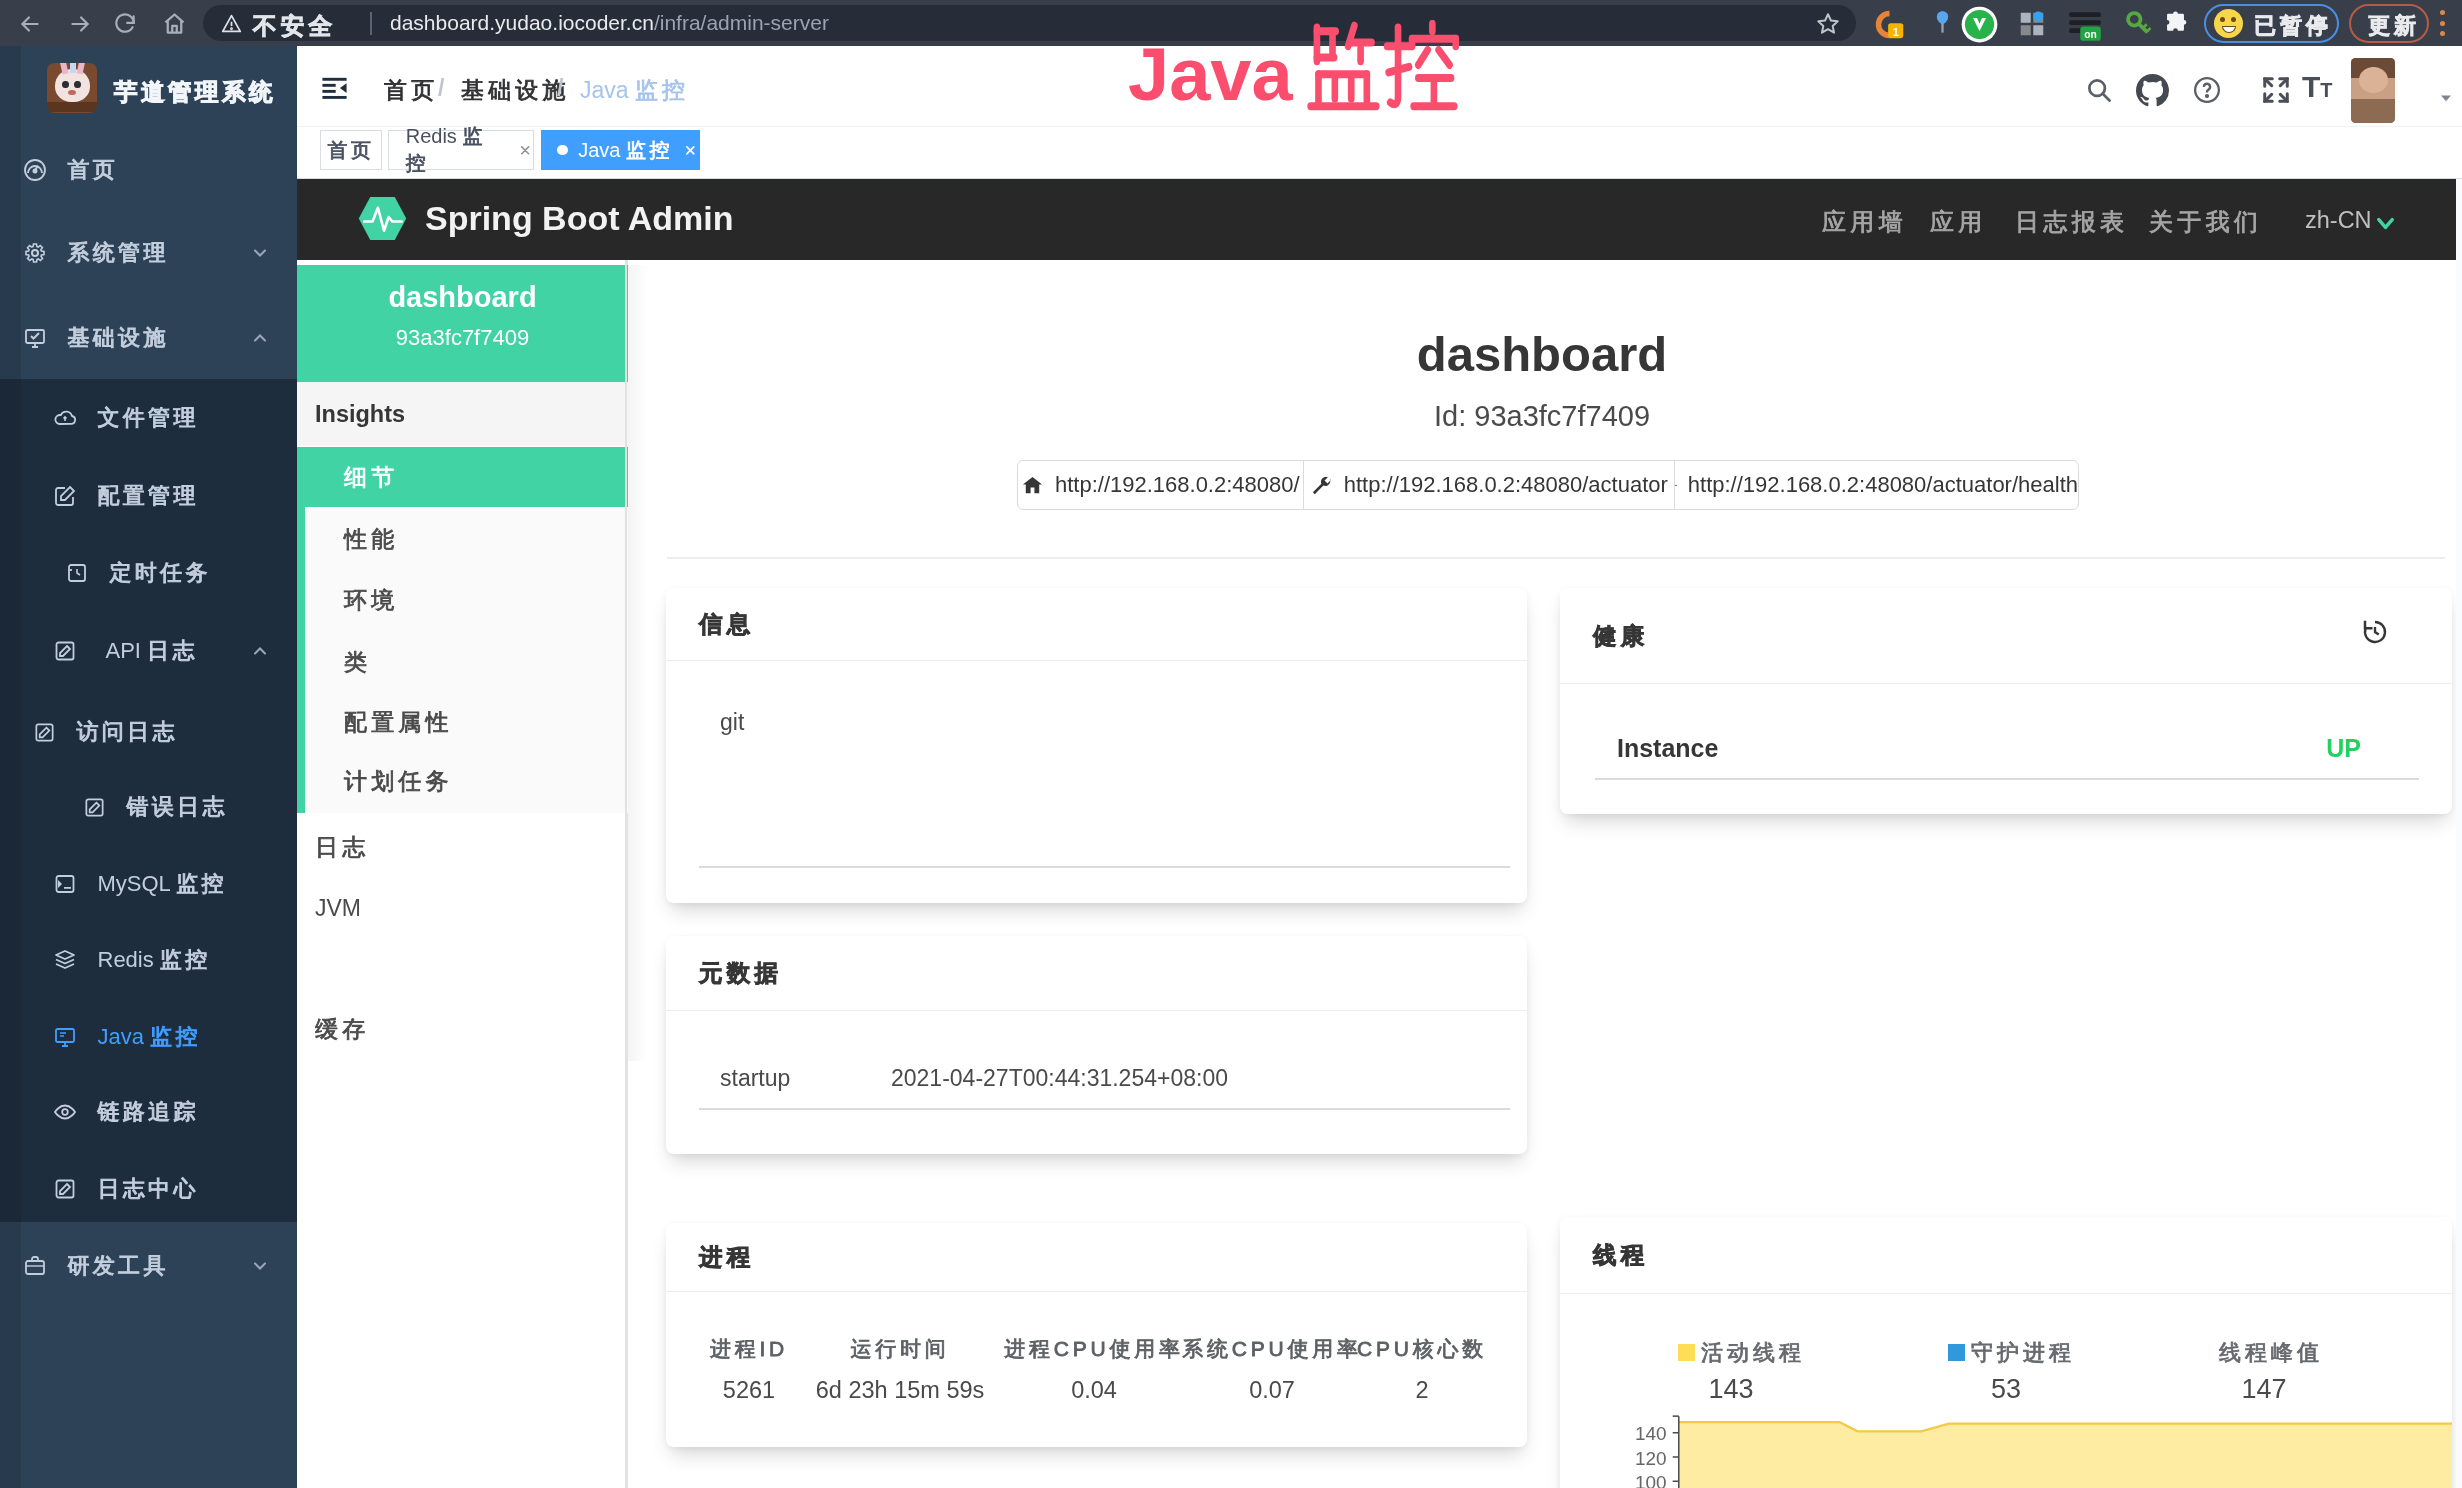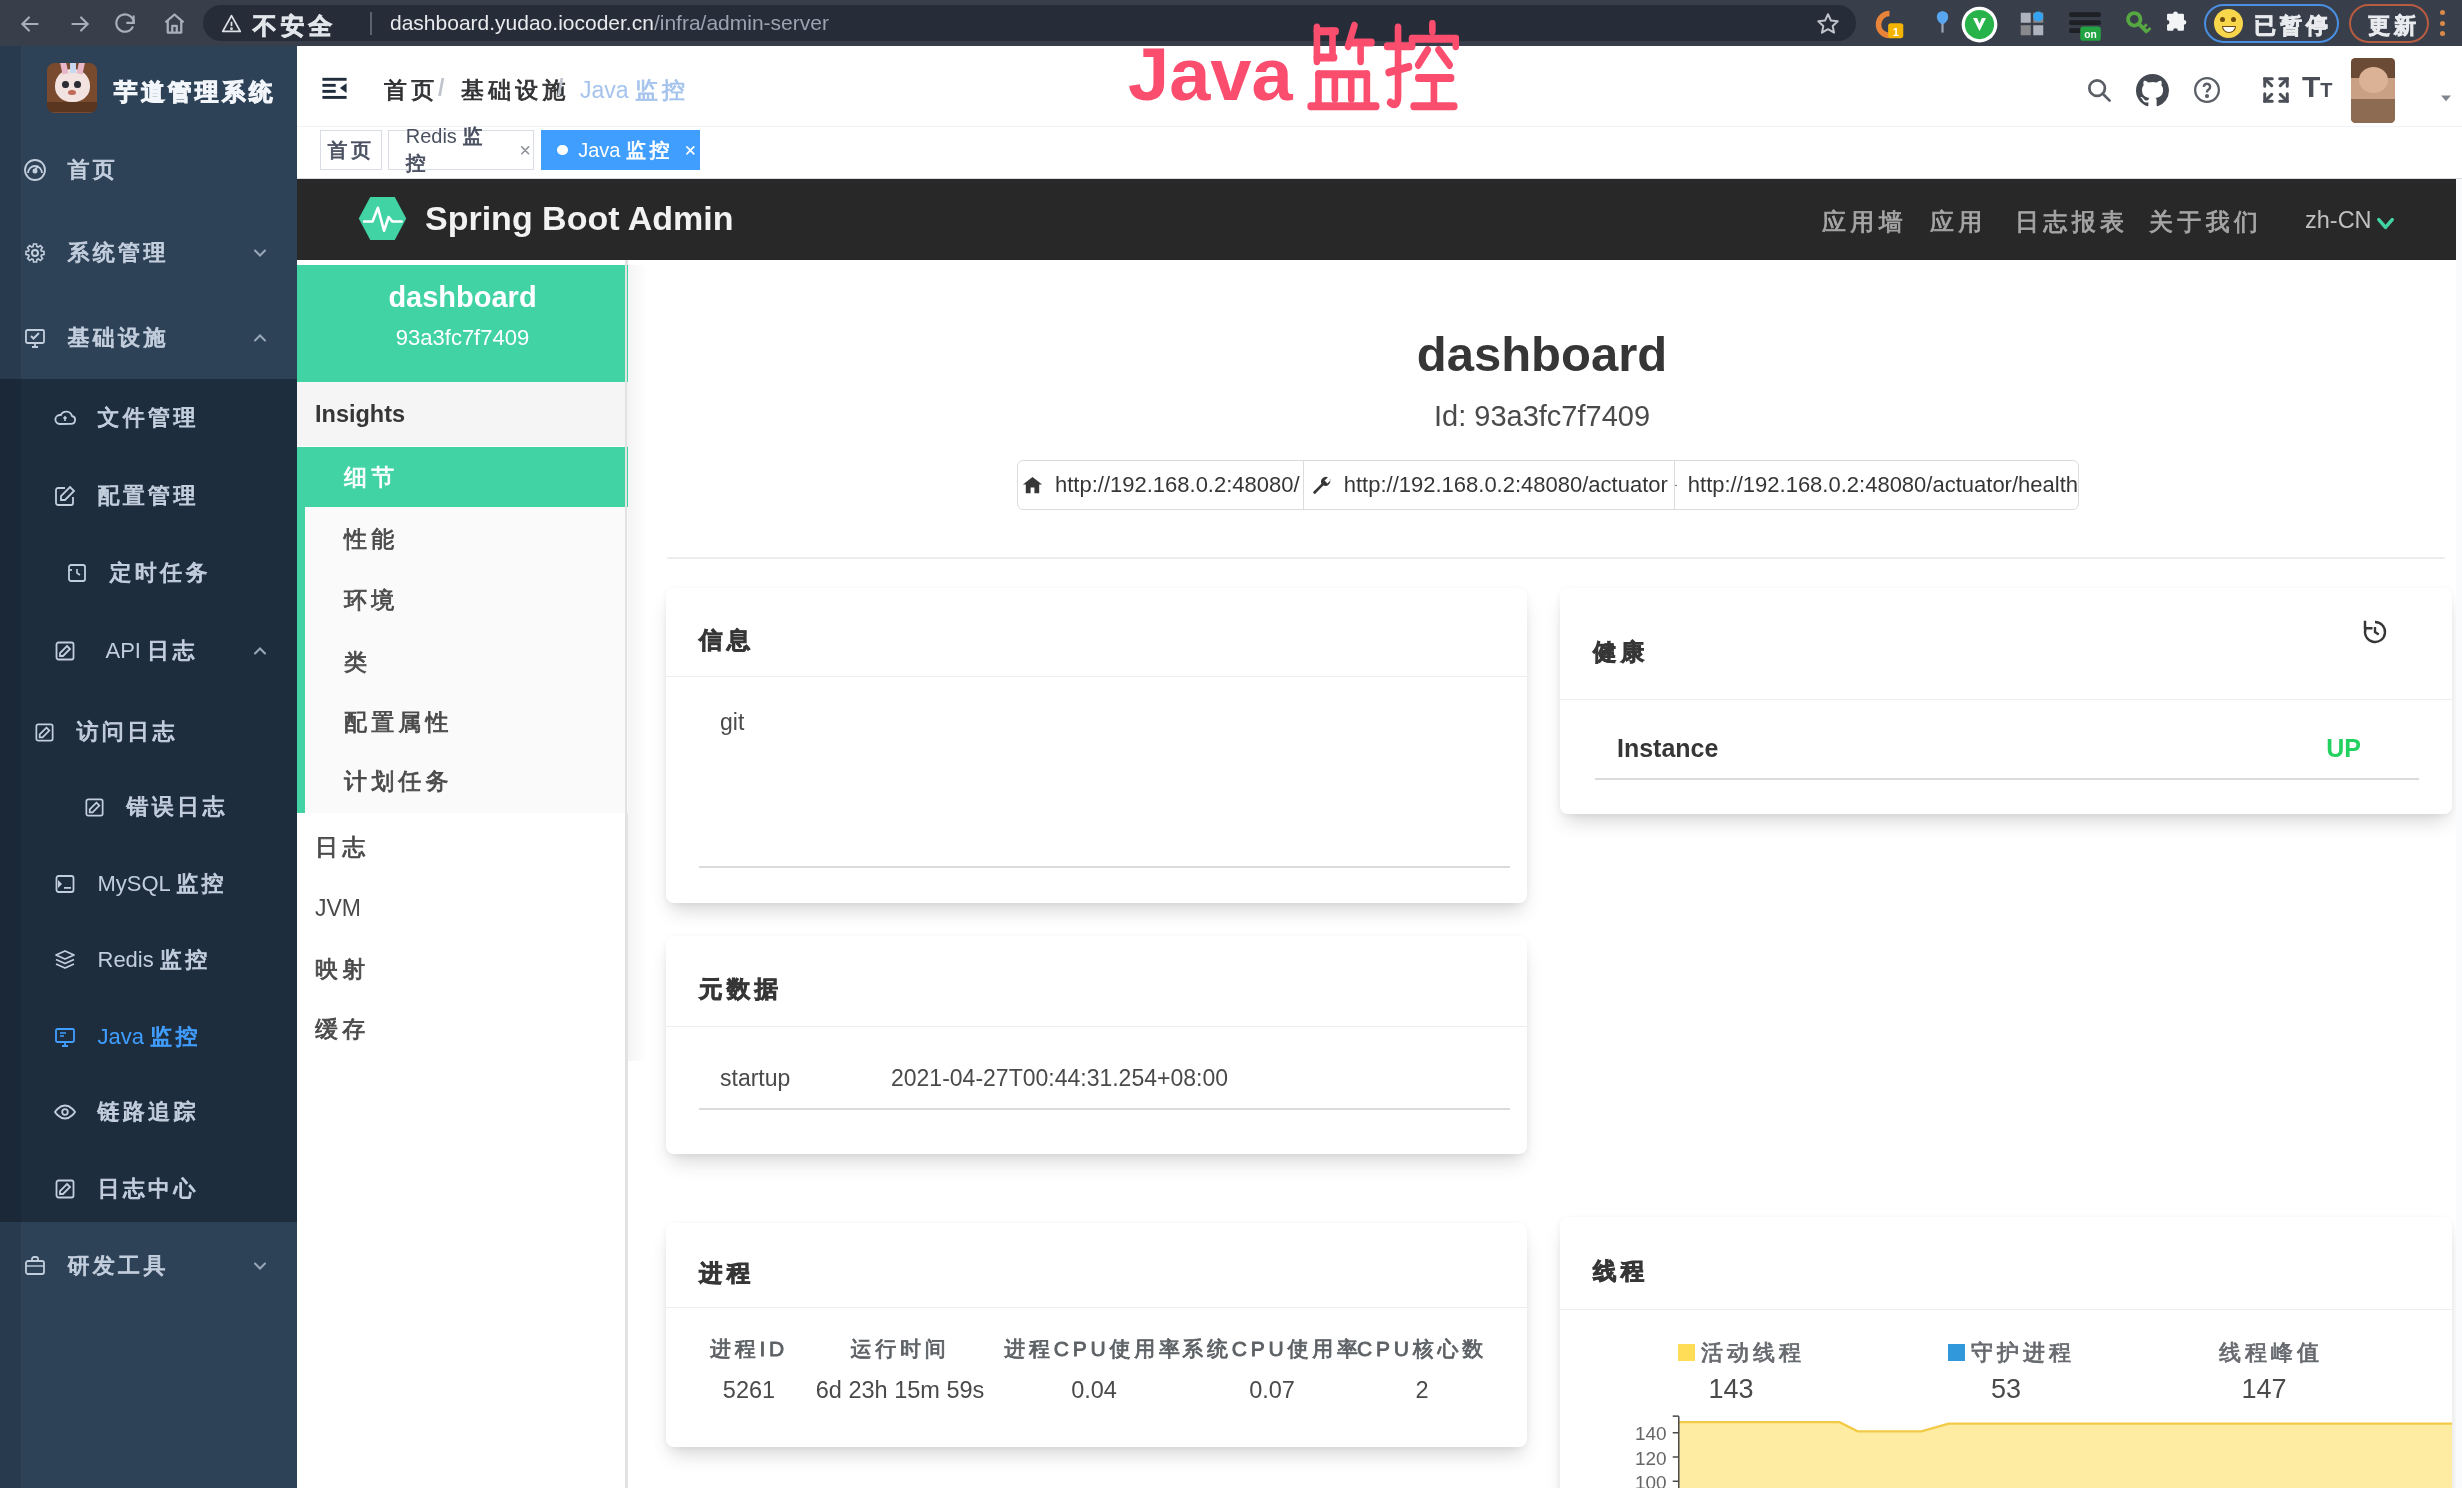--- a/index.html
+++ b/index.html
@@ -10,21 +10,21 @@
   svg { display:block; }
   .mi { position:absolute; left:0; width:297px; height:76px; display:flex; align-items:center;
         color:#c3cedd; font-size:22px; }
   .mi .ic { margin-right:20.5px; flex:0 0 auto; }
   .mi .chev { position:absolute; right:27px; }
   .l1 { padding-left:23px; }
   .l2 { padding-left:53px; }
   .l3 { padding-left:83px; }
   .card { position:absolute; background:#fff; border-radius:7.6px;
           box-shadow:0 12px 20px -5.3px rgba(0,0,0,0.16), 0 1.5px 6px rgba(0,0,0,0.05); }
-  .chead { position:absolute; left:0; top:16px; right:0; font-size:23.5px; font-weight:bold; color:#363636;
+  .chead { position:absolute; left:0; top:0; right:0; font-size:23.5px; font-weight:bold; color:#363636;
            padding-left:33px; display:flex; align-items:center; border-bottom:1.5px solid #ededed;text-align:right; }
   .sbi { position:absolute; left:0; width:331px; height:61px; display:flex; align-items:center;
          color:#4a4a4a; font-size:23px; }
   .ck  { -webkit-text-stroke:1px currentColor; letter-spacing:0.15em; }
   .cks { -webkit-text-stroke:0.8px currentColor; letter-spacing:0.18em; }
 </style>
 </head>
 <body>
 <div id="stage">
 
@@ -352,23 +352,20 @@
         <span class="cks" style="margin-left:47px;">配置属性</span>
       </div>
     <div class="sbi" style="top:491px;">
         <span class="cks" style="margin-left:47px;">计划任务</span>
       </div>
     <div class="sbi" style="top:557px;">
         <span class="cks" style="margin-left:18px;">日志</span>
       </div>
     <div class="sbi" style="top:618px;">
         <span style="margin-left:18px;">JVM</span>
-      </div>
-    <div class="sbi" style="top:679px;">
-        <span class="cks" style="margin-left:18px;">映射</span>
       </div>
     <div class="sbi" style="top:739px;">
         <span class="cks" style="margin-left:18px;">缓存</span>
       </div>
     <div class="abs" style="left:328px;top:0;width:2.3px;height:1229px;background:#e2e2e2;"></div>
   </div>
 
   <div class="abs" style="left:628px;top:265px;width:20px;height:796px;background:linear-gradient(to right, rgba(0,0,0,0.045), rgba(0,0,0,0));z-index:5;"></div>
 
   <div class="abs" id="content" style="left:628px;top:260px;width:1834px;height:1229px;background:#fff;">

